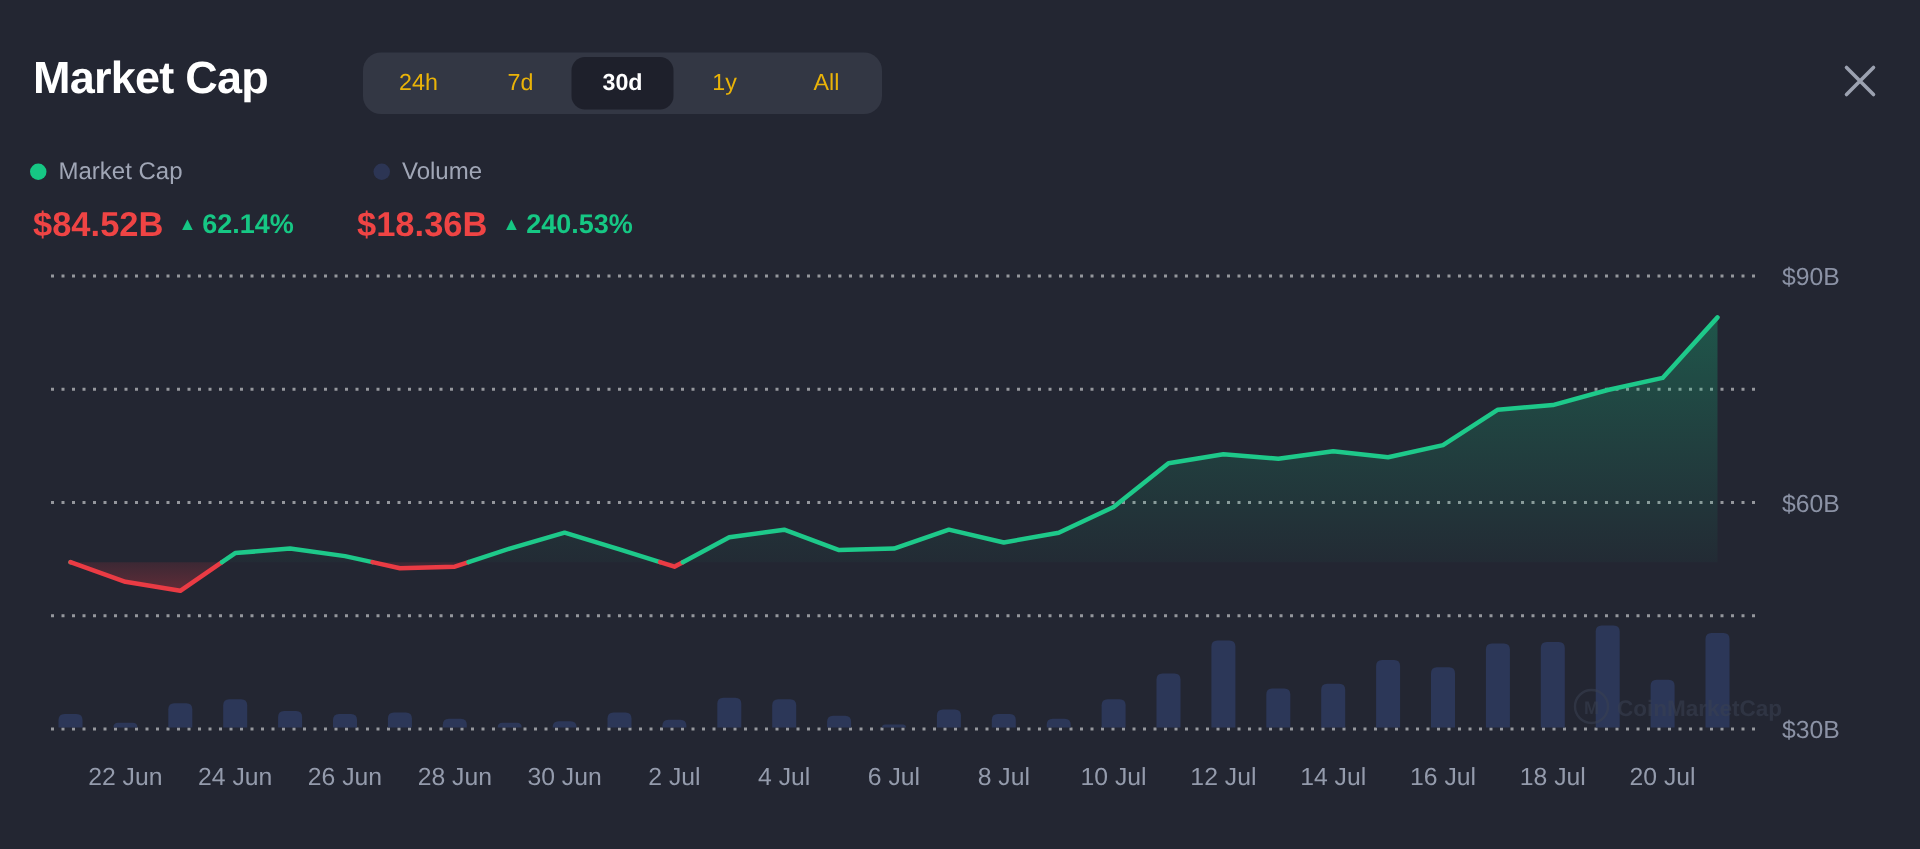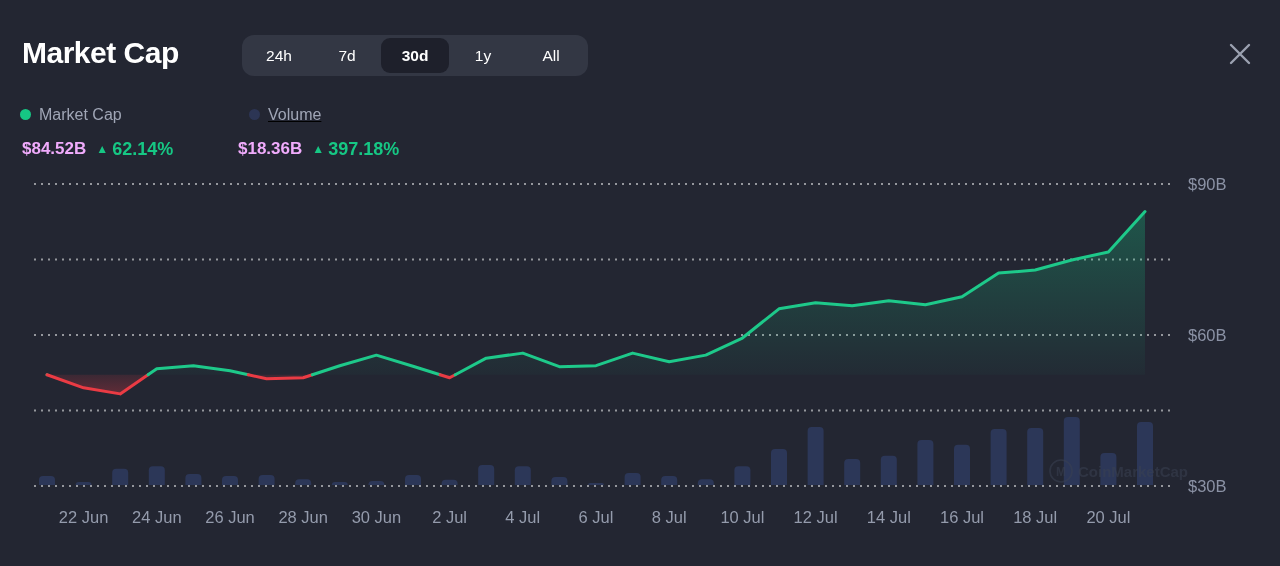--- a/index.html
+++ b/index.html
@@ -10,34 +10,34 @@
   .title{
     position:absolute;left:22px;top:36px;margin:0;
     font-size:30px;font-weight:bold;color:#ffffff;letter-spacing:-0.5px;
   }
   .tabs{
     position:absolute;left:242px;top:35px;width:346px;height:41px;
     background:#333744;border-radius:12px;display:flex;align-items:stretch;
     padding:3px;box-sizing:border-box;
   }
   .tab{
-    flex:1;border:none;background:transparent;color:#ffffff;
+    flex:1;border:none;background:transparent;color:#eab308;
     font-family:inherit;font-size:15.5px;font-weight:500;border-radius:9px;
     cursor:pointer;padding:0;
   }
   .tab.selected{background:#1e202b;color:#ffffff;font-weight:bold;}
   .close-btn{
     position:absolute;left:1226px;top:40px;width:28px;height:28px;border:none;
     background:transparent;padding:0;cursor:pointer;color:#9ba1b0;
   }
   .legend-item{position:absolute;top:106px;display:flex;align-items:center;height:17px;}
   .legend-item .lbl{font-size:16px;color:#a0a6b6;margin-left:8px;}
   .dot{width:11px;height:11px;border-radius:50%;display:inline-block;}
   .value-group{position:absolute;top:136px;display:flex;align-items:center;height:26px;}
-  .value-group .big{font-size:17px;font-weight:bold;color:#f0abfc;}
+  .value-group .big{font-size:23px;font-weight:bold;color:#ef4444;}
   .value-group .tri{font-size:12px;color:#16c784;margin:0 4px 0 10px;}
   .value-group .pct{font-size:18px;font-weight:bold;color:#16c784;}
   #chart{position:absolute;left:0;top:0;}
 </style>
 </head>
 <body>
 
 <div class="app">
 
   <h1 class="title">Market Cap</h1>
@@ -53,34 +53,34 @@
   <button class="close-btn">
     <svg width="28" height="28" viewBox="0 0 28 28">
       <path d="M5 5 L23 23 M23 5 L5 23" stroke="#9ba1b0" stroke-width="2.4" stroke-linecap="round" fill="none"></path>
     </svg>
   </button>
 
   <div class="legend-item" style="left:20px;">
     <span class="dot" style="background:#16c784;"></span>
     <span class="lbl">Market Cap</span>
   </div>
-  <div class="legend-item" style="left:249px;text-decoration:underline;">
+  <div class="legend-item" style="left:249px;">
     <span class="dot" style="background:#2c3554;"></span>
     <span class="lbl">Volume</span>
   </div>
 
   <div class="value-group" style="left:22px;">
     <span class="big">$84.52B</span>
     <span class="tri">▲</span>
     <span class="pct">62.14%</span>
   </div>
   <div class="value-group" style="left:238px;">
     <span class="big">$18.36B</span>
     <span class="tri">▲</span>
-    <span class="pct">397.18%</span>
+    <span class="pct">240.53%</span>
   </div>
 
   <svg id="chart" width="1280" height="566" viewBox="0 0 1280 566">
       <defs>
         <linearGradient id="gfill" gradientUnits="userSpaceOnUse" x1="0" y1="184" x2="0" y2="374.7633333333333">
           <stop offset="0" stop-color="rgba(22,199,132,0.34)"></stop>
           <stop offset="1" stop-color="rgba(22,199,132,0.03)"></stop>
         </linearGradient>
         <linearGradient id="rfill" gradientUnits="userSpaceOnUse" x1="0" y1="374.7633333333333" x2="0" y2="400.7633333333333">
           <stop offset="0" stop-color="rgba(234,57,67,0.12)"></stop>

